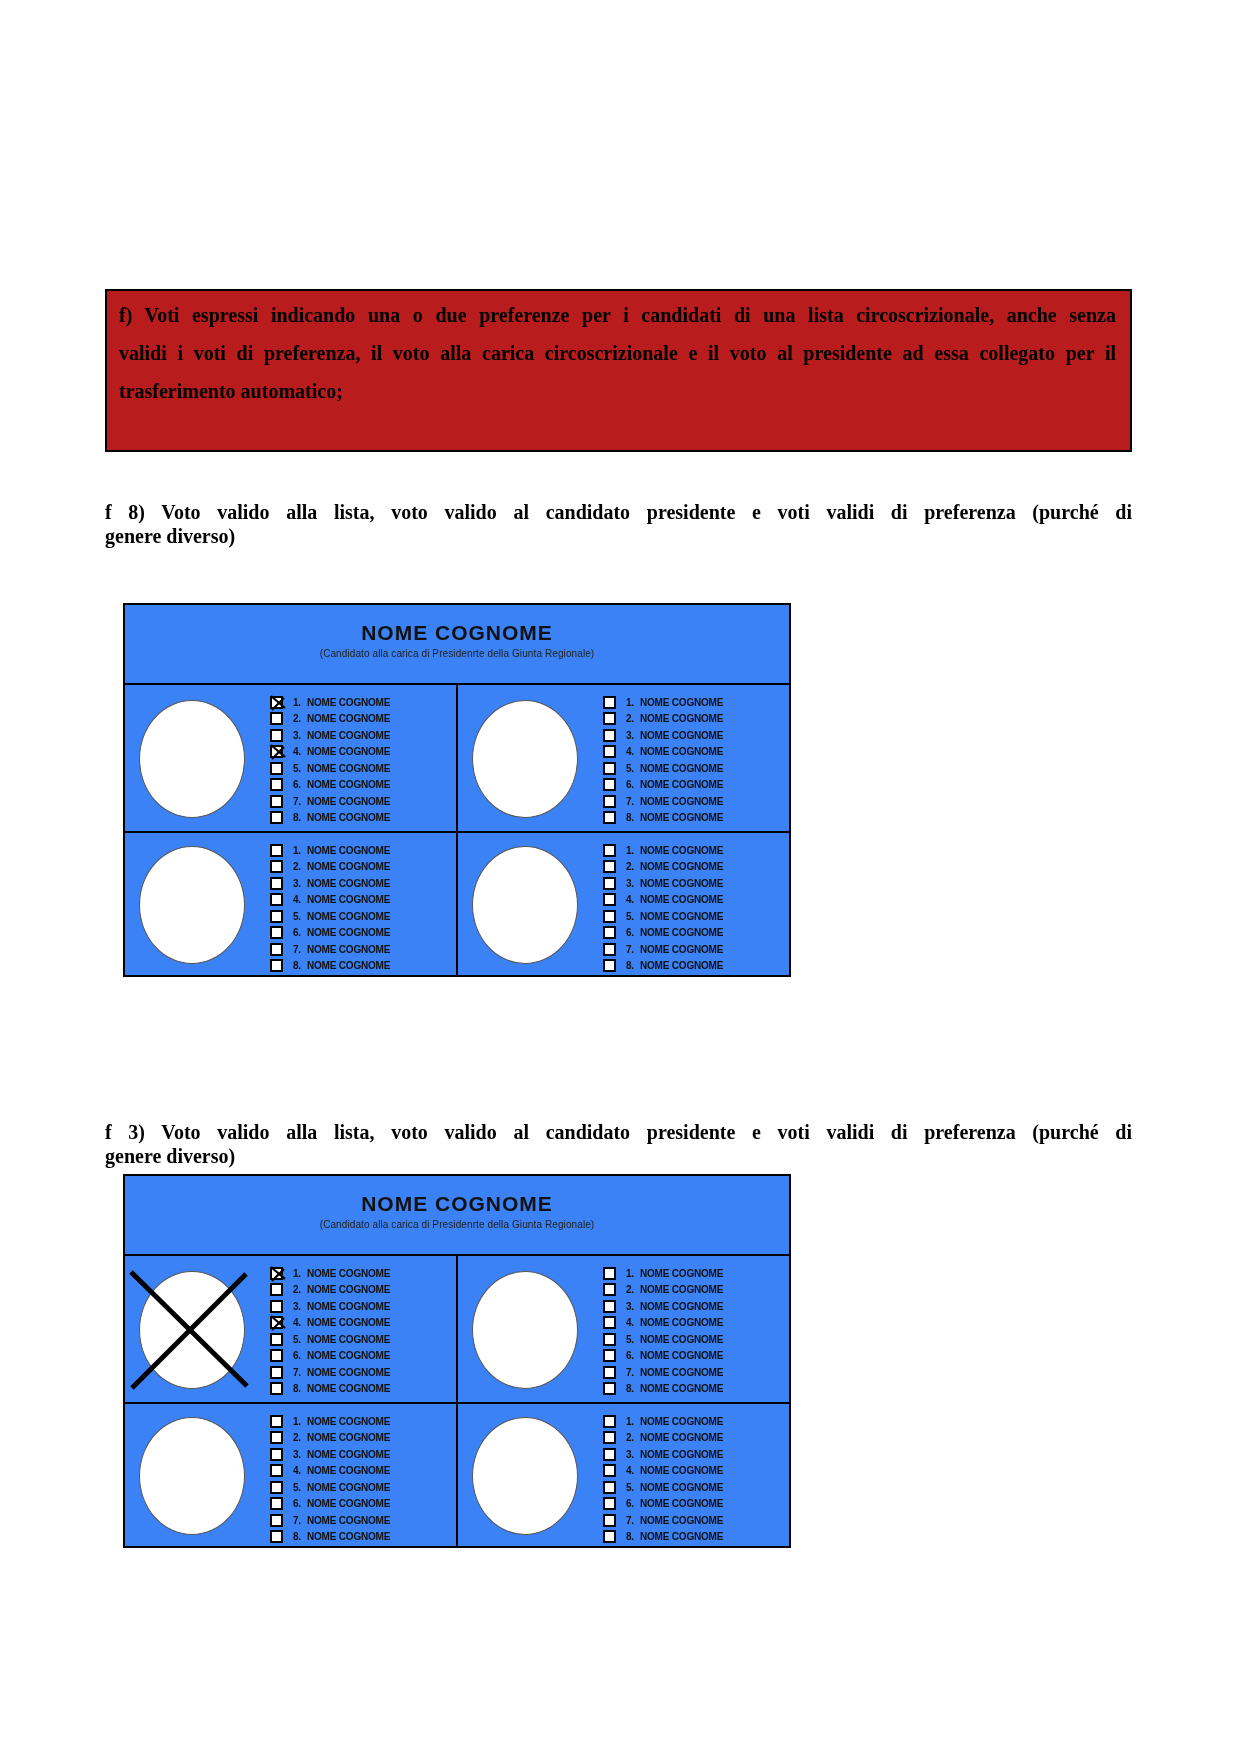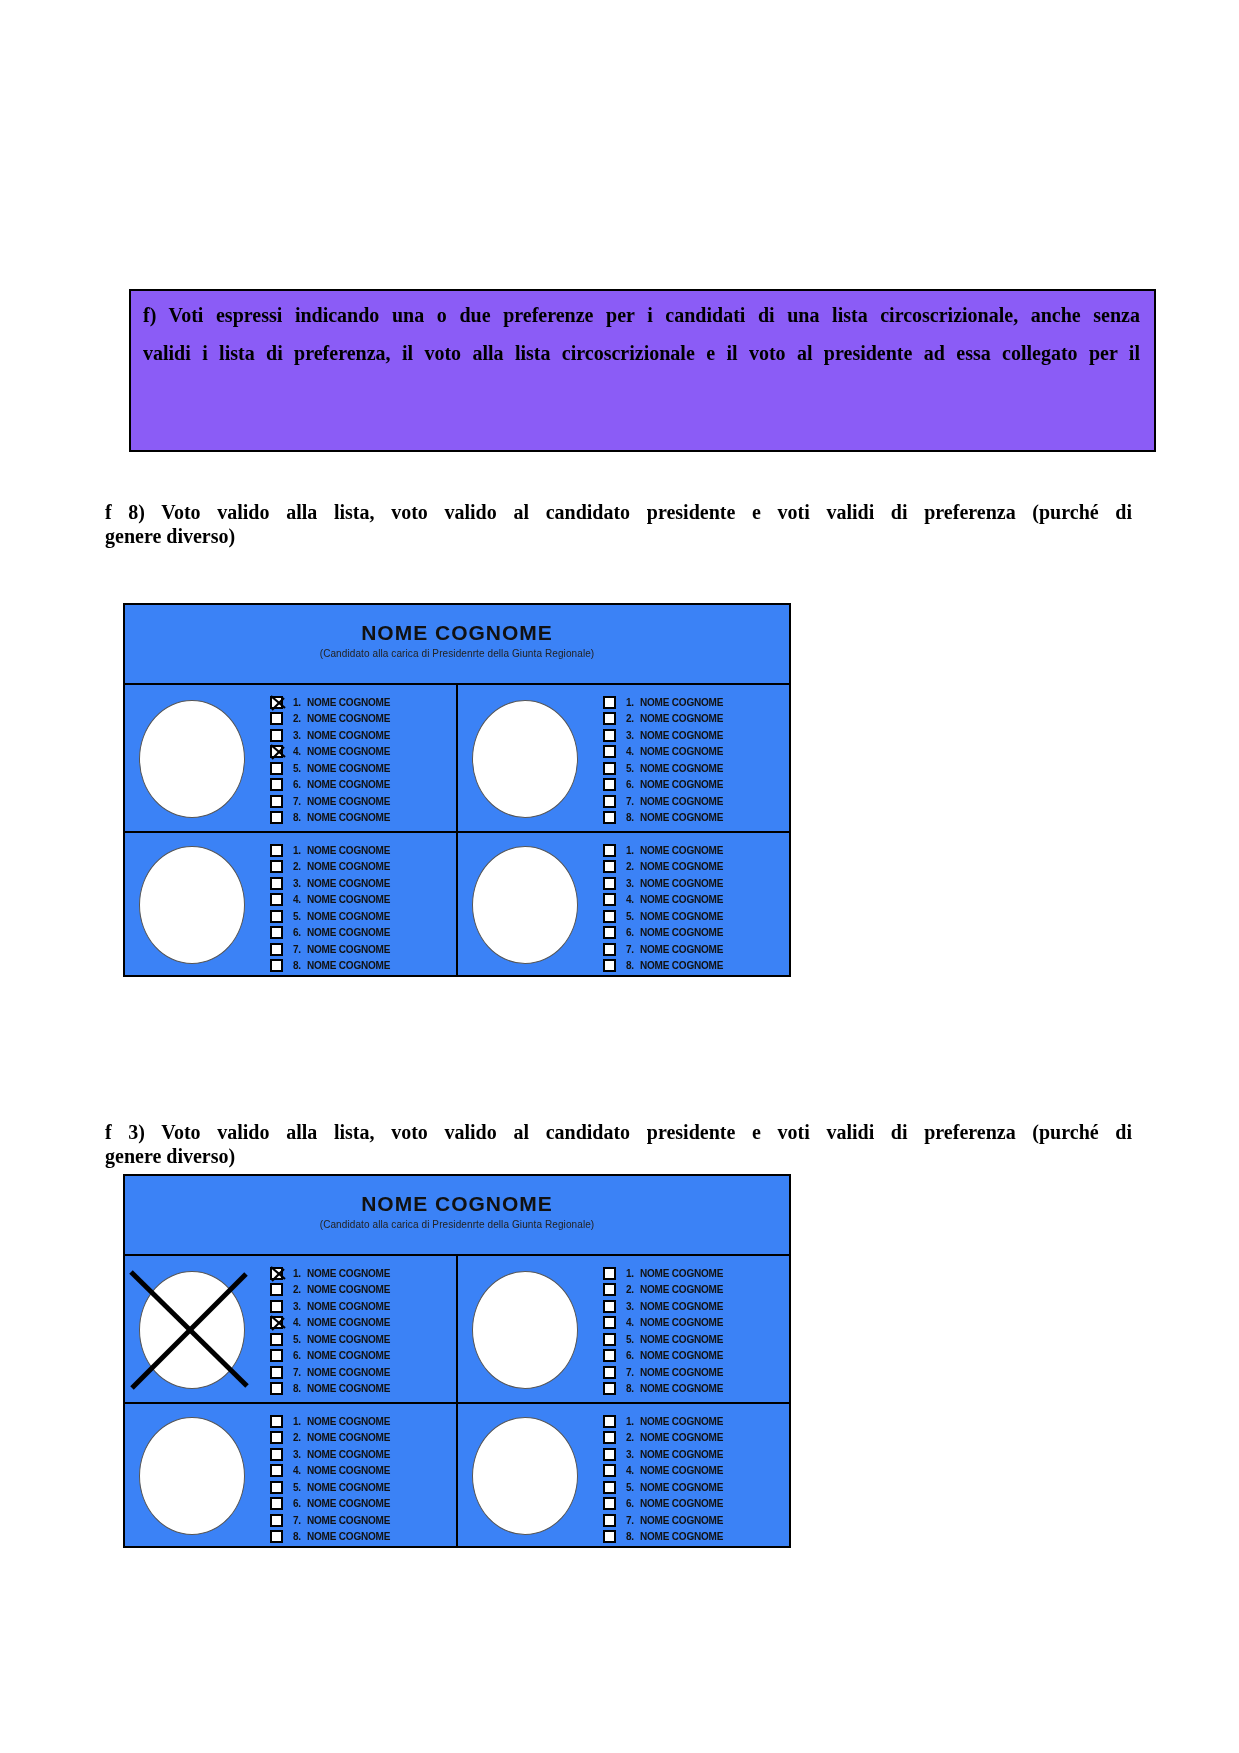--- a/index.html
+++ b/index.html
@@ -6,21 +6,21 @@
   .page {
     position:relative; width:1239px; height:1753px; background:#ffffff;
     font-family:"Liberation Serif", serif; color:#000;
     overflow:hidden;
   }
 
   
   .intro-box {
     position:absolute; left:105px; top:289px; width:1027px; height:163px;
     border:2px solid #000; box-sizing:border-box;
-    padding:5px 14px 0 12px; background:#8b5cf6;margin-left:24px;
+    padding:5px 14px 0 12px; background:#b91c1c;
   }
   .jline {
     font-weight:bold; font-size:20px; line-height:38px;
     text-align:justify; text-align-last:justify; white-space:nowrap;
     font-family:"Liberation Serif", serif;
   }
   .jline.last { text-align-last:left; }
 
   
   .heading { position:absolute; left:105px; width:1027px; }
@@ -66,21 +66,22 @@
     margin-left:10px; width:14px; flex:0 0 14px; color:#111;
   }
   .nm { font-weight:bold; font-size:10px; letter-spacing:-0.2px; color:#111; }
 </style>
 </head>
 <body>
 
 <div class="page">
   <div class="intro-box" id="introBox">
       <div class="jline">f) Voti espressi indicando una o due preferenze per i candidati di una lista circoscrizionale, anche senza</div>
-      <div class="jline">validi i lista di preferenza, il voto alla lista circoscrizionale e il voto al presidente ad essa collegato per il</div>
+      <div class="jline">validi i voti di preferenza, il voto alla carica circoscrizionale e il voto al presidente ad essa collegato per il</div>
+      <div class="jline last">trasferimento automatico;</div>
     </div>
   <div class="heading" style="top: 500px;">
       <div class="jline">f 8) Voto valido alla lista, voto valido al candidato presidente e voti validi di preferenza (purché di</div>
       <div class="jline last">genere diverso)</div>
     </div>
   <div class="ballot" style="top: 603px;">
       <div class="b-header">
         <div class="b-title">NOME COGNOME</div>
         <div class="b-sub">(Candidato alla carica di Presidenrte della Giunta Regionale)</div>
       </div>

